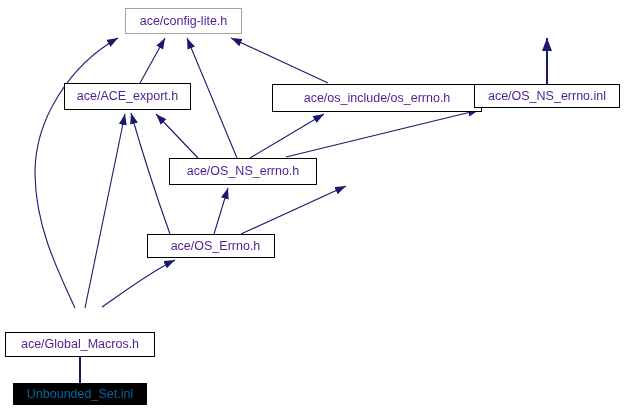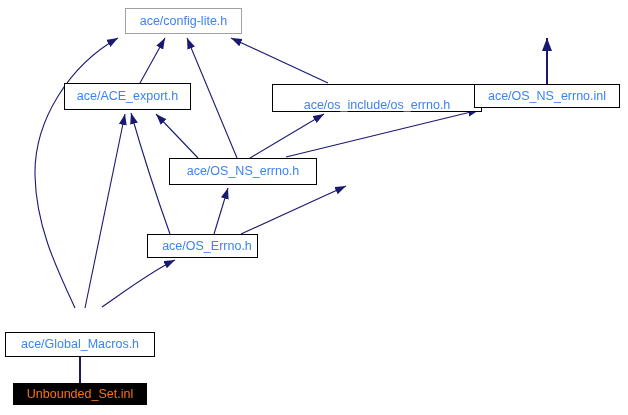--- a/index.html
+++ b/index.html
@@ -20,36 +20,36 @@
     left: 0;
     top: 0;
     width: 628px;
     height: 415px;
   }
   .node {
     position: absolute;
     box-sizing: border-box;
     background: #ffffff;
     border: 1px solid #000000;
-    color: #3b82f6;
+    color: #4c1d95;
     font-size: 12.5px;
     line-height: 1;
     display: flex;
     align-items: center;
     justify-content: center;
     white-space: nowrap;
     z-index: 2;
   }
   .node--external {
     border-color: #a2a2a2;
   }
   .node--current {
     background: #000000;
     border-color: #000000;
-    color: #f97316;
+    color: #0369a1;
   }
 </style>
 </head>
 <body>
 
 <div id="graph">
 
   <svg id="edges" width="628" height="415" viewBox="0 0 628 415" xmlns="http://www.w3.org/2000/svg">
     <defs>
       <marker id="arrow" markerUnits="userSpaceOnUse" markerWidth="12" markerHeight="9" refX="11" refY="4" orient="auto">
@@ -79,34 +79,34 @@
 
   <div class="node node--external" style="left:125px; top:8px; width:117px; height:26px;">
     <span>ace/config-lite.h</span>
   </div>
 
 
   <div class="node" style="left:64px; top:83px; width:127px; height:27px;text-align:right;">
     <span>ace/ACE_export.h</span>
   </div>
 
-  <div class="node" style="left:272px; top:84px; width:210px; height:28px;align-items:flex-end;">
+  <div class="node" style="left:272px; top:84px; width:210px; height:28px;">
     <span>ace/os_include/os_errno.h</span>
   </div>
 
   <div class="node" style="left:169px; top:158px; width:148px; height:27px;">
     <span>ace/OS_NS_errno.h</span>
   </div>
 
   <div class="node" style="left:474px; top:84px; width:146px; height:24px;">
     <span>ace/OS_NS_errno.inl</span>
   </div>
 
 
-  <div class="node" style="left:147px; top:234px; width:111px; height:24px;padding-left:9px;">
+  <div class="node" style="left:147px; top:234px; width:128px; height:24px;padding-left:9px;">
     <span>ace/OS_Errno.h</span>
   </div>
 
   <div class="node" style="left:5px; top:308px; width:150px; height:25px;margin-top:24px;">
     <span>ace/Global_Macros.h</span>
   </div>
 
   <div class="node node--current" style="left:13px; top:383px; width:134px; height:22px;">
     <span>Unbounded_Set.inl</span>
   </div>

